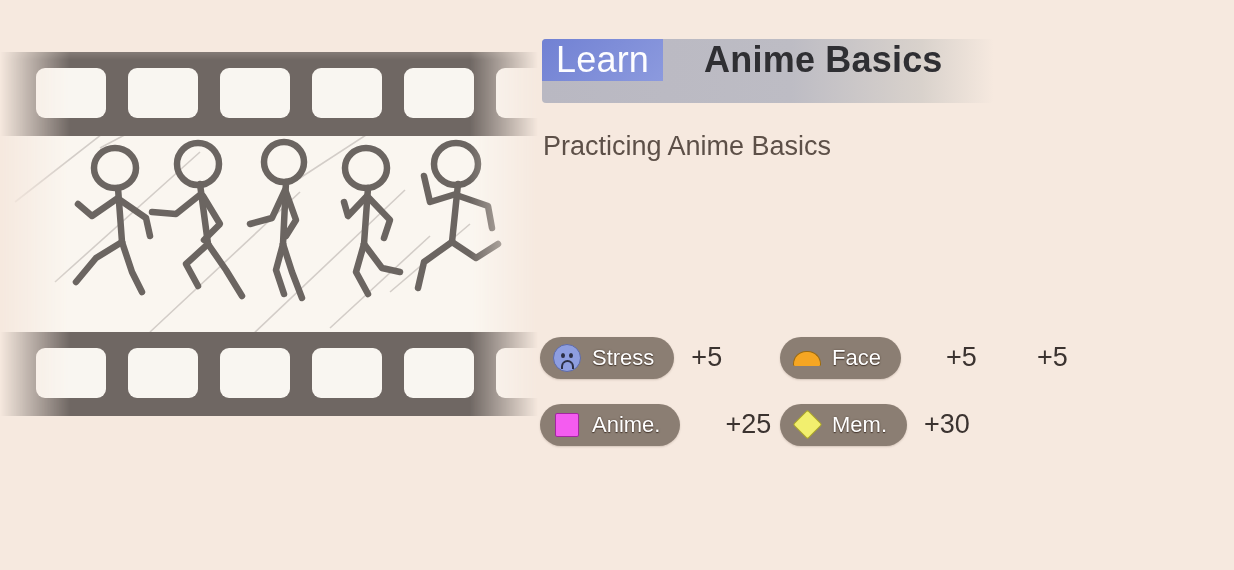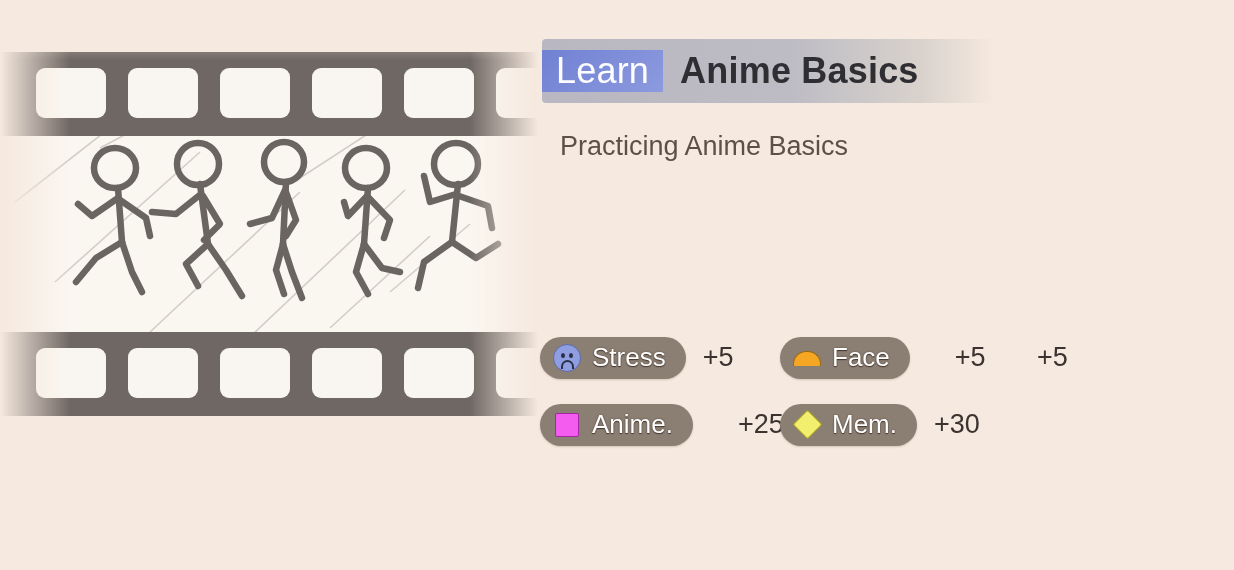--- a/index.html
+++ b/index.html
@@ -92,24 +92,25 @@
   }
 
   
   #titlebar {
     position: absolute;
     left: 2px;
     top: 39px;
     height: 64px;
     width: 452px;
     display: flex;
-    align-items: center;
+    align-items: flex-start;
     border-radius: 4px;
     overflow: hidden;
     background: linear-gradient(to right, #b9b8c2 0px, #bdbcc4 55%, #d9d2cc 84%, #f6e9df 100%);
+    gap: 24px;
   }
   #learn-tag {
     flex: 0 0 auto;
     padding: 0 14px;
     display: flex;
     align-items: center;
     justify-content: center;
     background: linear-gradient(135deg, #7181d3 0%, #8c9ade 100%);
     color: #fdfdff;
     font-size: 36px;
@@ -123,21 +124,21 @@
     color: #2f2f33;
     font-size: 36px;
     letter-spacing: .2px;
     white-space: nowrap;
     font-weight: bold;
   }
 
   
   #subtitle {
     position: absolute;
-    left: 20px;
+    left: 3px;
     top: 131px;
     font-size: 27px;
     color: #5d5048;
   }
 
   
   #stats {
     position: absolute;
     left: 0px;
     top: 324px;
@@ -161,21 +162,21 @@
     display: inline-flex;
     align-items: center;
     gap: 11px;
     height: 42px;
     padding: 0 20px 0 13px;
     border-radius: 21px;
     background: #8b7e73;
     box-shadow: 0 1px 2px rgba(90,70,55,.22);
   }
   .pill .label {
-    font-size: 26px;
+    font-size: 22px;
     color: #ffffff;
     text-shadow: 0 1px 1px rgba(60,45,35,.85), 0 0 2px rgba(60,45,35,.6);
     white-space: nowrap;
   }
   .delta {
     font-size: 27px;
     color: #3b3330;
     margin-left: 17px;
     white-space: nowrap;
   }

